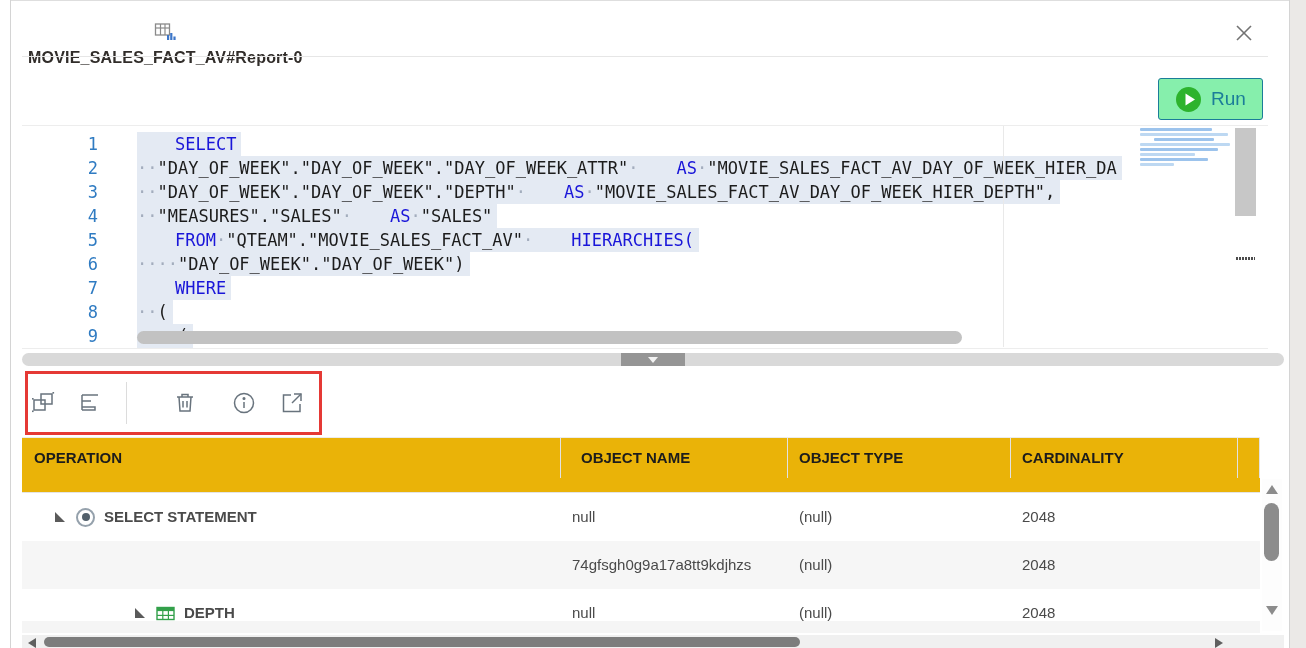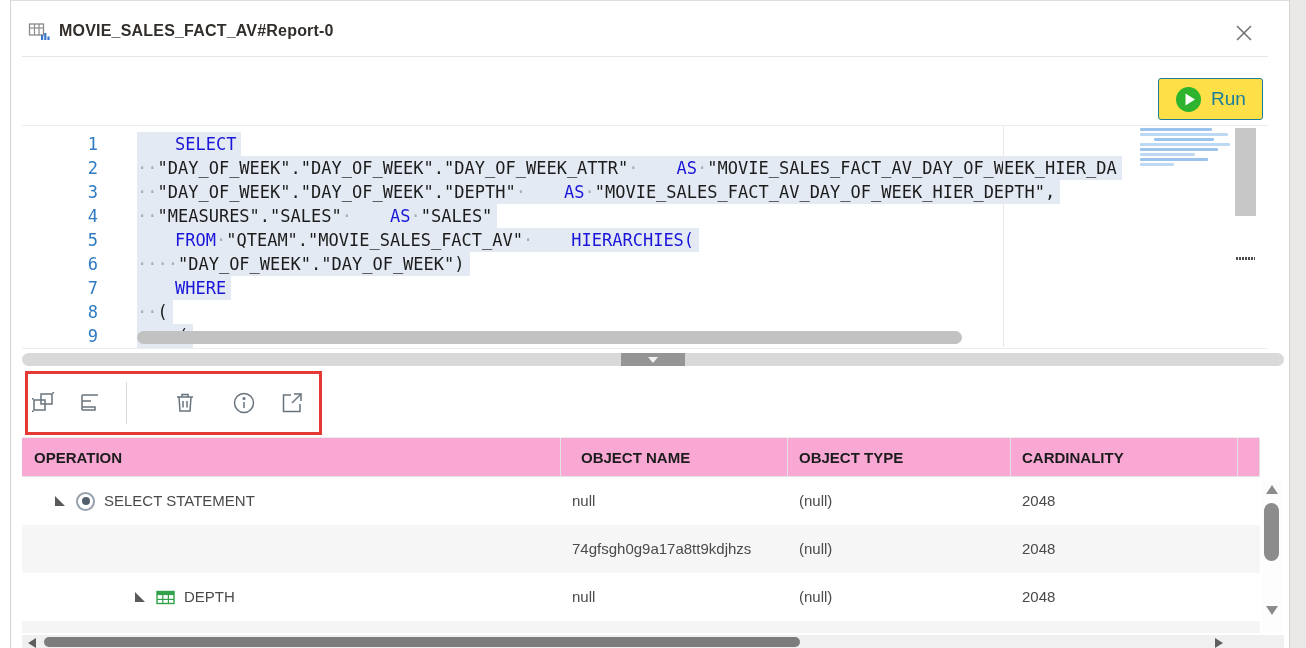--- a/index.html
+++ b/index.html
@@ -8,31 +8,31 @@
     position:relative; width:1306px; height:648px; overflow:hidden;
     background:#ffffff; font-family:"Liberation Sans", sans-serif; color:#3a3a3a;
   }
   
   .edge-left   { position:absolute; left:10px; top:0; width:1px; height:648px; background:#d4d4d4; }
   .edge-right  { position:absolute; left:1289px; top:0; width:1px; height:648px; background:#d4d4d4; }
   .edge-top    { position:absolute; left:10px; top:0; width:1280px; height:1px; background:#dedede; }
   .right-gutter{ position:absolute; left:1290px; top:0; width:16px; height:648px; background:#ebe9e7; }
 
   
-  .hdr-title { position:absolute; left:28px; top:21px; display:flex; align-items:center; gap:8px; }
+  .hdr-title { position:absolute; left:28px; top:21px; display:flex; align-items:center; gap:8px;flex-direction:column; }
   .hdr-title .ttl { font-size:16px; font-weight:bold; color:#312d2a; letter-spacing:.2px; }
   .close-btn { position:absolute; left:1230px; top:19px; width:28px; height:28px; cursor:pointer; }
   .hr1 { position:absolute; left:22px; top:56px;  width:1246px; height:1px; background:#e6e6e6; }
   .hr2 { position:absolute; left:22px; top:125px; width:1246px; height:1px; background:#ededed; }
   .hr3 { position:absolute; left:22px; top:348px; width:1246px; height:1px; background:#ededed; }
 
   
   .run-btn {
     position:absolute; left:1158px; top:78px; width:105px; height:42px;
-    background:#fde047; border:1px solid #1b7d99; border-radius:3px;
+    background:#86efac; border:1px solid #1b7d99; border-radius:3px;
     display:flex; align-items:center; justify-content:center; gap:9px; cursor:pointer;
   }
   .run-btn span { color:#1b7d99; font-size:19px; }
 
   
   .editor { position:absolute; left:22px; top:126px; width:1246px; height:222px; background:#fff; }
   .code { position:absolute; left:0; top:6px; width:1108px; overflow:hidden; font-family:"DejaVu Sans Mono", monospace; font-size:17px; }
   .cl { height:24px; line-height:24px; white-space:pre; display:flex; }
   .cl .num { width:76px; text-align:right; color:#2f7bc2; flex:0 0 76px; }
   .cl .sel { margin-left:39px; background:#e4eaf3; padding-right:5px; }
@@ -56,29 +56,29 @@
   .red-box { position:absolute; left:25px; top:371px; width:297px; height:64px; border:3px solid #e53935; z-index:8; pointer-events:none; }
   .ptools { position:absolute; left:30px; top:379px; height:48px; display:flex; align-items:center; }
   .ptools .tbtn { width:26px; height:26px; cursor:pointer; display:flex; align-items:center; justify-content:center; }
   .ptools .sep { width:1px; height:42px; background:#dcdcdc; margin:0 12px 0 22px; }
   .tbtn + .tbtn { margin-left:22px; }
   .tbtn:nth-child(4), .tbtn:nth-child(5) { margin-left:33px; }
   .tbtn svg { stroke:#68737d; fill:none; stroke-width:1.5; }
 
   
   .ptable { position:absolute; left:22px; top:437px; width:1238px; }
-  .pthead { position:relative; height:40px; background:#f9a8d4; border-bottom:1px solid #e4e4e4; border-top:1px solid #ececec; }
+  .pthead { position:relative; height:56px; background:#eab308; border-bottom:1px solid #e4e4e4; border-top:1px solid #ececec; }
   .pth { position:absolute; top:0; height:40px; line-height:40px; font-weight:bold; font-size:15px; color:#1c1c1c; padding-left:12px; }
   .h0{left:0;} .h1{left:547px;} .h2{left:765px;} .h3{left:988px;}
   .hdiv { position:absolute; top:0; width:1px; height:40px; background:#e2e2e2; }
   .d1{left:538px;} .d2{left:765px;} .d3{left:988px;} .d4{left:1215px;} .d5{left:1237px;}
   .prow { position:relative; height:48px; background:#fff; cursor:default; }
   .prow.alt { background:#f6f6f6; }
   .cell { position:absolute; top:0; height:48px; line-height:48px; font-size:15px; color:#4a4a4a; overflow:hidden; white-space:nowrap; }
-  .op { left:0; width:538px; display:flex; align-items:center; }
+  .op { left:0; width:538px; display:flex; align-items:center;font-weight:bold; }
   .c1 { left:538px; width:227px; padding-left:12px; }
   .c2 { left:765px; width:223px; padding-left:12px; }
   .c3 { left:988px; width:227px; padding-left:12px; }
   .expander { width:0; height:0; border-bottom:10px solid #5a5a5a; border-right:10px solid transparent; margin-right:11px; cursor:pointer; flex:0 0 auto; }
   .radio { width:19px; height:19px; border:2px solid #95a1ac; border-radius:50%; margin-right:9px; position:relative; flex:0 0 auto; background:#fff; }
   .radio::after { content:""; position:absolute; left:3.5px; top:3.5px; width:8px; height:8px; border-radius:50%; background:#53606b; }
   .gridwrap { margin-right:9px; display:flex; flex:0 0 auto; }
   .partial-row { position:absolute; left:22px; top:621px; width:1238px; height:12px; background:#f5f5f5; }
 
   

